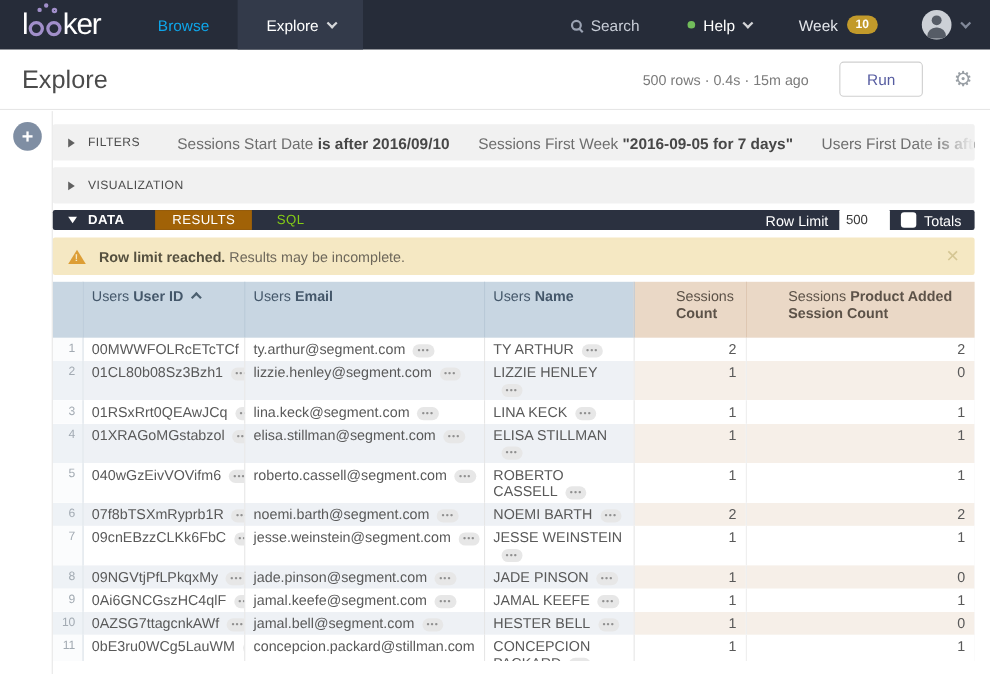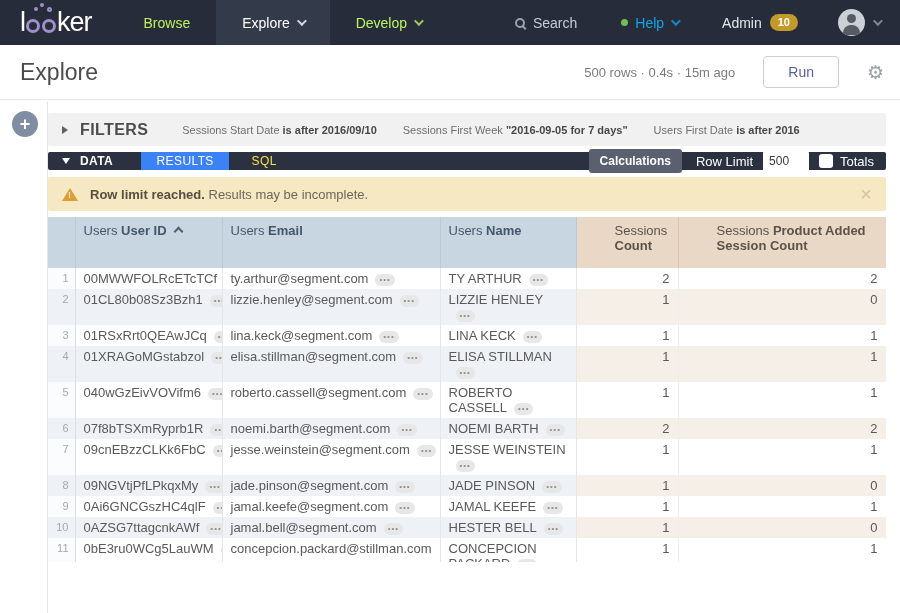--- a/index.html
+++ b/index.html
@@ -12,30 +12,30 @@
   .logo .lt { color:#fff; font-size:27px; font-weight:400; letter-spacing:-1px; }
   .logo .oo { display:inline-block; width:14px; height:14px; border:3px solid #a18fca;
     border-radius:50%; margin:6px 0 0 1px; }
   .logo .oo.o2 { margin-left:2px; margin-right:1px; }
   .bub { position:absolute; border:2px solid #a18fca; border-radius:50%; background:transparent; }
   .b1 { width:3px; height:3px; left:34px; top:7px; }
   .b2 { width:4px; height:4px; left:40px; top:3px; }
   .b3 { width:5px; height:5px; left:47px; top:7px; }
   .navitems { display:flex; align-items:stretch; }
   .navitem { display:flex; align-items:center; gap:7px; padding:0 26px; font-size:14px;
-    color:#bef264; cursor:pointer; }
+    color:#0ea5e9; cursor:pointer; }
   .navitem.active { background:#333a4a; color:#fff; }
   .chev { width:7px; height:7px; border-right:2px solid currentColor; border-bottom:2px solid currentColor;
     transform:rotate(45deg) translateY(-2px); display:inline-block; opacity:.8; }
   .nav-right { margin-left:auto; display:flex; align-items:center; gap:0; padding-right:14px; }
   .nav-search { display:flex; align-items:center; gap:8px; color:#c7ccd6; font-size:14px; padding:0 22px; }
   .mag { width:10px; height:10px; border:2px solid #9aa2b2; border-radius:50%; position:relative; display:inline-block; }
   .mag::after { content:""; position:absolute; width:2px; height:5px; background:#9aa2b2;
     right:-2px; bottom:-4px; transform:rotate(-45deg); }
-  .nav-help { display:flex; align-items:center; gap:7px; color:#0ea5e9; font-size:14px; padding:0 22px; }
+  .nav-help { display:flex; align-items:center; gap:7px; color:#ffffff; font-size:14px; padding:0 22px; }
   .gdot { width:7px; height:7px; border-radius:50%; background:#72bd5b; display:inline-block; }
   .nav-admin { display:flex; align-items:center; gap:8px; color:#e4e7ec; font-size:14px; padding:0 22px; }
   .badge { background:#c29a2b; color:#fff; font-size:11px; font-weight:bold; border-radius:9px;
     padding:2px 8px; line-height:13px; }
   .nav-user { display:flex; align-items:center; gap:8px; padding:0 6px 0 18px; }
   .avatar { width:27px; height:27px; border-radius:50%; background:#ccd0d6; position:relative; overflow:hidden; }
   .avatar .head { position:absolute; width:9px; height:9px; border-radius:50%; background:#565c66; left:9px; top:5px; }
   .avatar .body { position:absolute; width:17px; height:10px; border-radius:8px 8px 0 0; background:#565c66; left:5px; top:16px; }
 
   
@@ -56,35 +56,35 @@
 
   
   .content { position:absolute; left:48px; top:100px; width:838px; }
   .bar { height:33px; background:#f1f1f1; border-radius:2px; display:flex; align-items:center;
     padding:0 14px; margin-top:13px; position:relative; overflow:hidden; }
   .bar + .bar { margin-top:6px; }
   .tri-r { width:0; height:0; border-top:4px solid transparent; border-bottom:4px solid transparent;
     border-left:6px solid #606060; display:inline-block; margin-right:12px; }
   .tri-d { width:0; height:0; border-left:4px solid transparent; border-right:4px solid transparent;
     border-top:6px solid #fff; display:inline-block; margin-right:10px; }
-  .bartitle { font-size:16px; font-weight:bold; color:#4c4c4c; letter-spacing:.4px; margin-right:34px; }
-  .fitem { font-size:11px; color:#6e6e6e; white-space:nowrap; margin-right:26px; }
+  .bartitle { font-size:11px; font-weight:normal; color:#4c4c4c; letter-spacing:.4px; margin-right:34px; }
+  .fitem { font-size:14px; color:#6e6e6e; white-space:nowrap; margin-right:26px; }
   .fitem b { color:#474747; }
   .filters-fade { position:absolute; right:0; top:0; bottom:0; width:55px;
     background:linear-gradient(to right, rgba(241,241,241,0), #f1f1f1); }
 
   
   .databar { height:18px; background:#2b3140; border-radius:2px; display:flex; align-items:stretch;
     margin-top:6px; color:#fff; }
   .dtitle { display:flex; align-items:center; font-size:12px; font-weight:bold; letter-spacing:.4px;
     padding:0 14px; cursor:pointer; }
   .dtab { display:flex; align-items:center; justify-content:center; font-size:12px; letter-spacing:.4px;
     width:88px; cursor:pointer; color:#fff; margin-left:14px; }
-  .dtab.sel { background:#3b82f6; }
-  .dtab.dim { color:#fde047; width:70px; margin-left:0; }
+  .dtab.sel { background:#a16207; }
+  .dtab.dim { color:#84cc16; width:70px; margin-left:0; }
   .dright { margin-left:auto; display:flex; align-items:center; gap:10px; padding-right:12px; }
   .calcbtn { background:#596070; border-radius:3px; color:#fff; font-size:12px; font-weight:bold;
     padding:5px 11px; cursor:pointer; }
   .rl-label { font-size:13px; color:#fff; margin-left:4px; }
   .rl-input { width:46px; height:21px; border:none; border-radius:2px; font-size:12px; color:#3a3a3a;
     padding:0 6px; font-family:"Liberation Sans", sans-serif; }
   .cb { width:14px; height:14px; background:#fff; border-radius:3px; display:inline-block; cursor:pointer; }
   .tot-label { font-size:13px; color:#fff; margin-left:-3px; }
 
   
@@ -138,37 +138,33 @@
       <span class="lt">ker</span>
   </div>
   <div class="navitems">
     <div class="navitem">
       <span>Browse</span>
     </div>
     <div class="navitem active">
       <span>Explore</span>
       <span class="chev"></span>
     </div>
-    <div class="navitem">
-      <span>Develop</span>
-      <span class="chev"></span>
-    </div>
   </div>
   <div class="nav-right">
     <div class="nav-search">
       <span class="mag"></span>
       <span>Search</span>
     </div>
     <div class="nav-help">
       <span class="gdot"></span>
       <span>Help</span>
       <span class="chev"></span>
     </div>
     <div class="nav-admin">
-      <span>Admin</span>
+      <span>Week</span>
       <span class="badge">10</span>
     </div>
     <div class="nav-user">
       <span class="avatar">
         <span class="head"></span>
           <span class="body"></span>
       </span>
       <span class="chev" style="color:#98a0b1;"></span>
     </div>
   </div>
@@ -200,30 +196,33 @@
       <b>"2016-09-05 for 7 days"</b>
     </span>
     <span class="fitem">
       <span>Users First Date</span>
       <b>is after 2016</b>
     </span>
 
     <span class="filters-fade"></span>
   </div>
 
+  <div class="bar">
+    <span class="tri-r"></span>
+    <span class="bartitle">VISUALIZATION</span>
+  </div>
 
   <div class="databar">
     <div class="dtitle">
       <span class="tri-d"></span>
       <span>DATA</span>
     </div>
     <div class="dtab sel">RESULTS</div>
     <div class="dtab dim">SQL</div>
     <div class="dright">
-      <span class="calcbtn">Calculations</span>
       <span class="rl-label">Row Limit</span>
       <input class="rl-input" value="500" style="">
       <span class="cb"></span>
       <span class="tot-label">Totals</span>
     </div>
   </div>
 
   <div class="warn">
     <span class="wtri"></span>
     <span class="wtext"><b>Row limit reached.</b><span> Results may be incomplete.</span></span>

